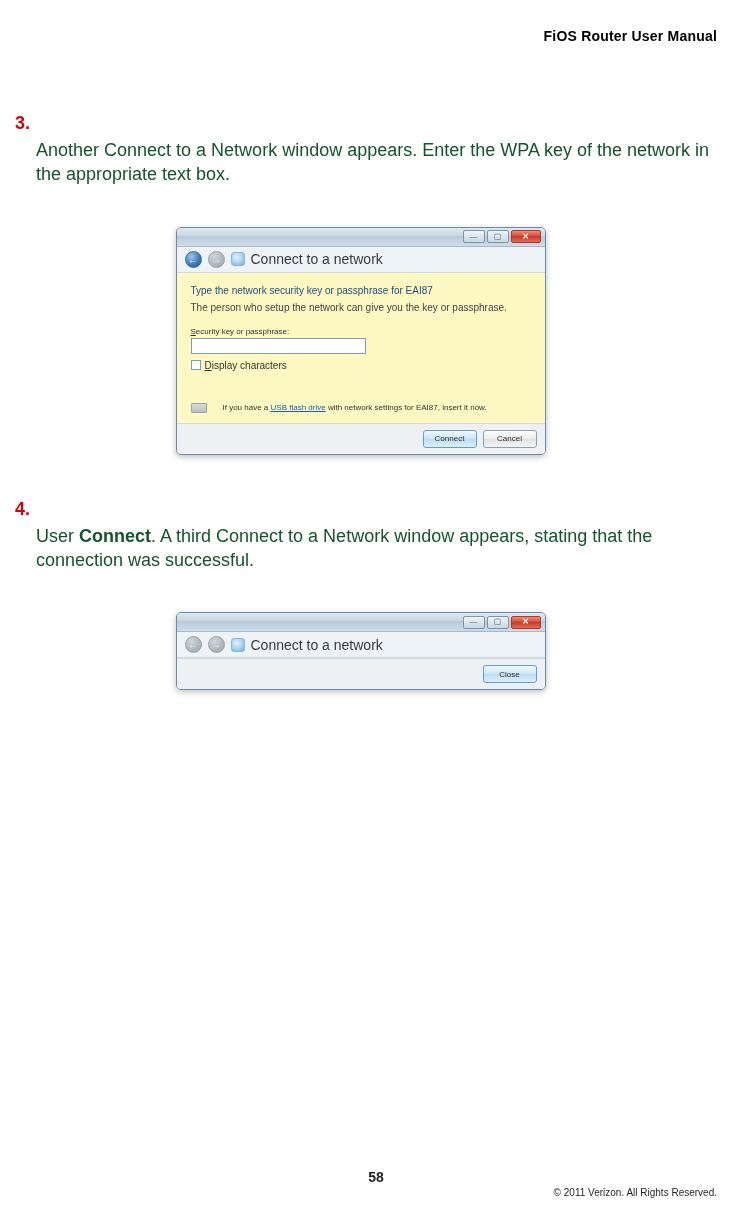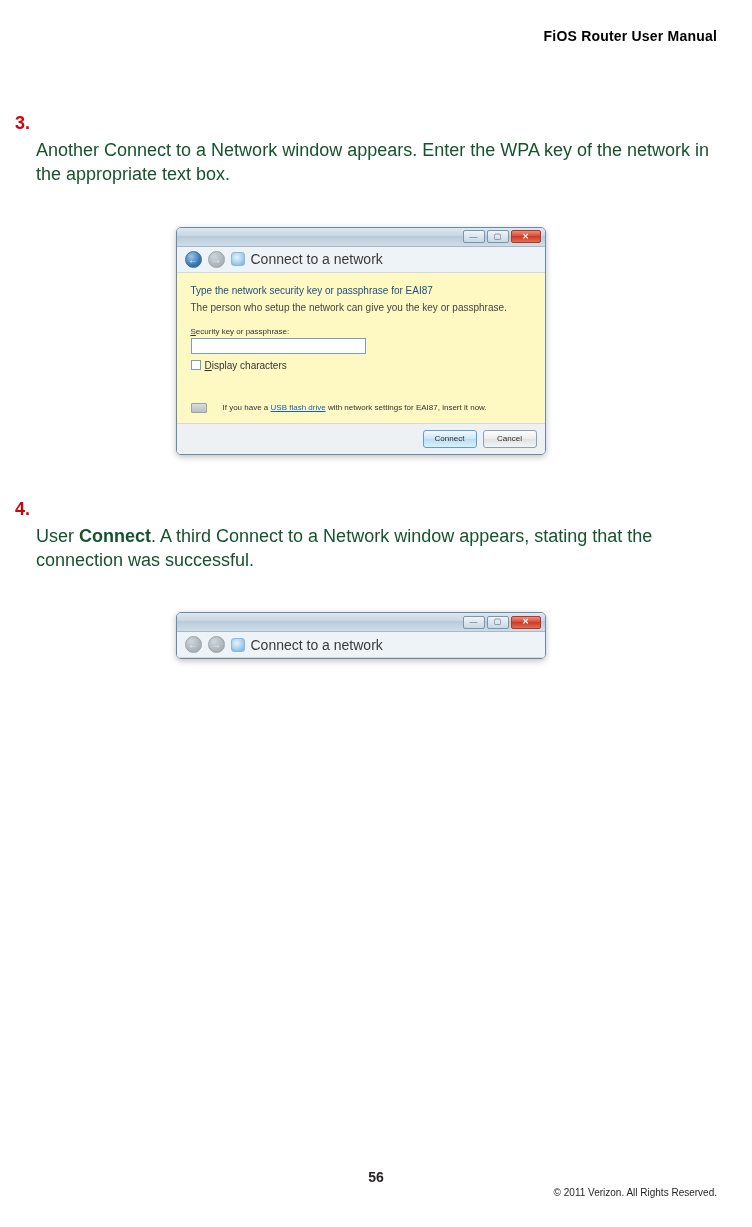--- a/index.html
+++ b/index.html
@@ -307,19 +307,22 @@
         <div class="win-btn close">
             <span>✕</span>
           </div>
       </div>
       <div class="win-navrow">
         <div class="nav-circle disabled">←</div>
         <div class="nav-circle disabled">→</div>
         <div class="win-icon"></div>
         <div class="win-navtitle">Connect to a network</div>
       </div>
+      <div class="win-footer">
+        <div class="v-btn default">Close</div>
+      </div>
     </div>
   </div>
 
 </div>
 
-<div class="page-num">56</div>
+<div class="page-num">58</div>
 <div class="copyright">© 2011 Verizon. All Rights Reserved.</div>
 
 </body></html>

